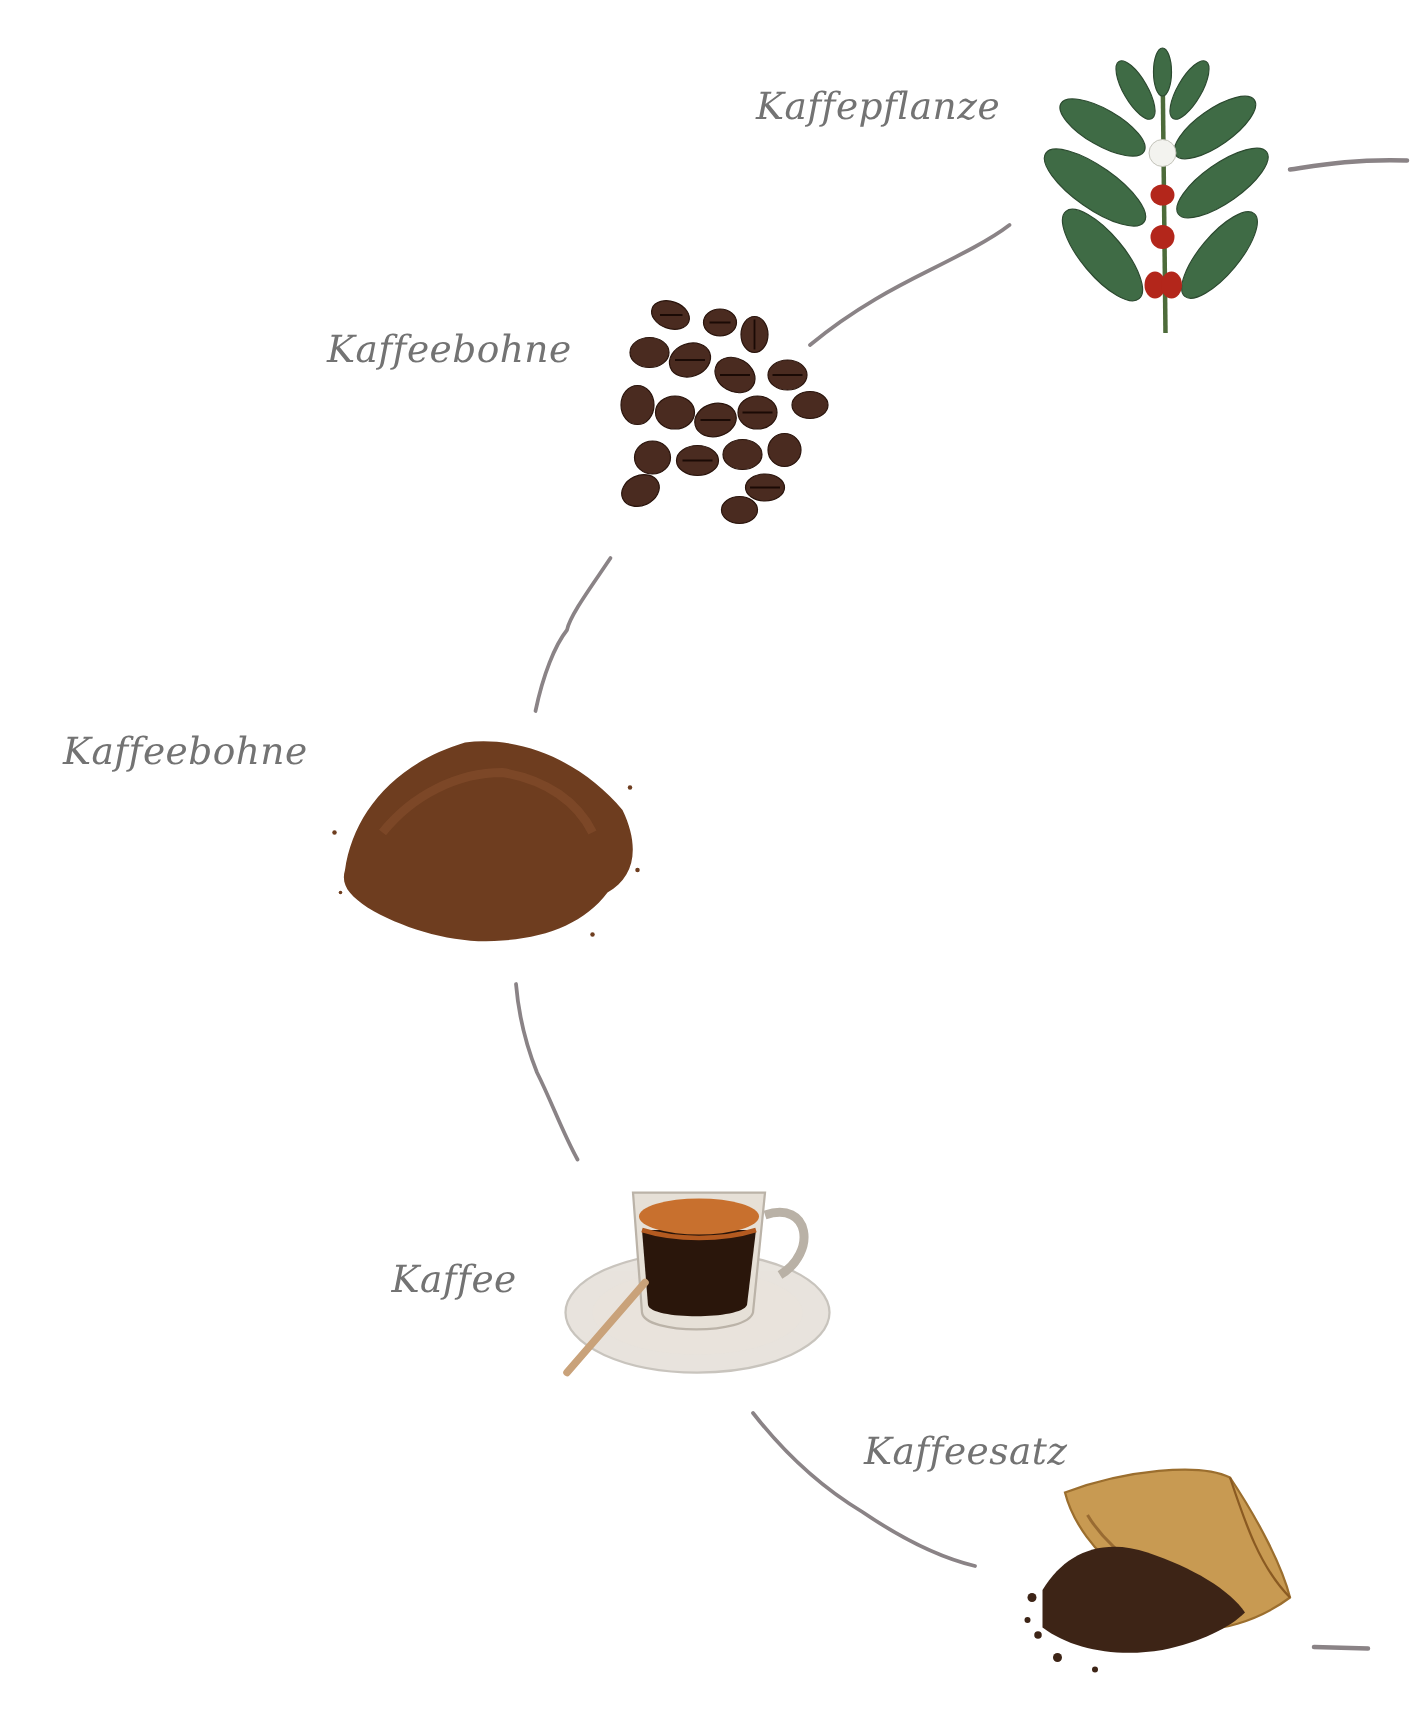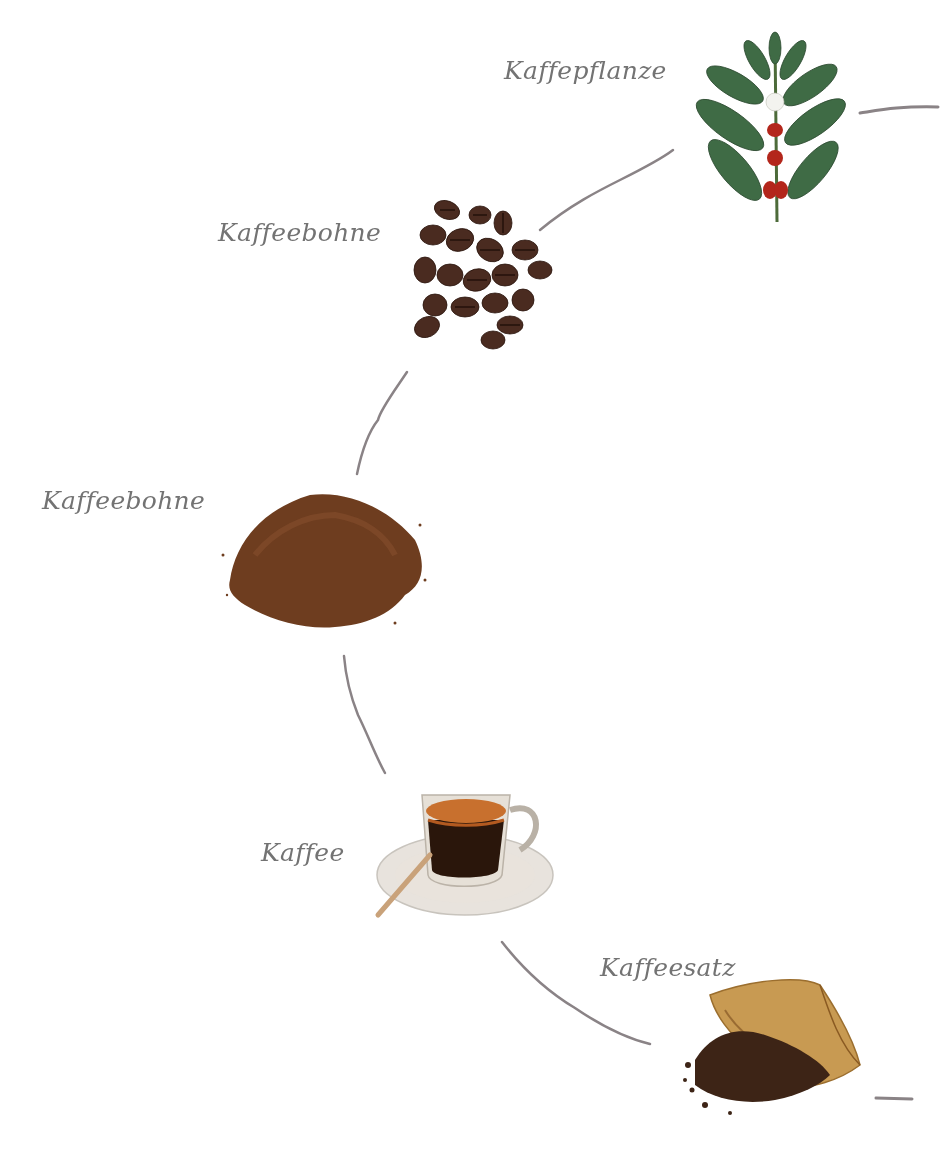--- a/index.html
+++ b/index.html
@@ -103,21 +103,21 @@
   <ellipse cx="95" cy="100" rx="88" ry="40" fill="#d9d2c8" opacity="0.6" stroke="#a59d92" stroke-width="1.5"></ellipse>
   <ellipse cx="95" cy="100" rx="70" ry="28" fill="#e9e4dc" opacity="0.5"></ellipse>
   <path d="M140 35 C170 25, 175 60, 150 75" fill="none" stroke="#b9b1a6" stroke-width="6"></path>
   <path d="M52 20 L58 100 C60 115, 128 115, 132 100 L140 20 Z" fill="#e6e0d7" stroke="#bbb3a8" stroke-width="1.5"></path>
   <path d="M58 45 L62 95 C64 105, 124 105, 128 95 L134 45 Z" fill="#2a160b"></path>
   <ellipse cx="96" cy="36" rx="40" ry="12" fill="#c8702e"></ellipse>
   <path d="M58 45 C80 52, 112 52, 134 45" fill="none" stroke="#b35a20" stroke-width="3"></path>
   <line x1="8" y1="140" x2="60" y2="80" stroke="#c9a27a" stroke-width="5" stroke-linecap="round"></line>
 </svg>
 
-<div class="label" style="left:600px;top:953px;">Kaffeesatz</div>
+<div class="label" style="left:576px;top:953px;">Kaffeesatz</div>
 <svg class="art" style="left:680px;top:975px;" width="190" height="145" viewBox="0 0 190 145">
   <path d="M30 20 C70 5, 120 0, 140 10 C160 40, 175 70, 180 90 C160 105, 130 115, 110 110 L70 75 C50 60, 35 40, 30 20 Z" fill="#c89a52" stroke="#9b6e2e" stroke-width="1.5"></path>
   <path d="M140 10 C150 40, 160 70, 180 90" fill="none" stroke="#8a5a22" stroke-width="1.5"></path>
   <path d="M45 35 C60 60, 95 85, 135 95" fill="none" stroke="#7a4d1e" stroke-width="2" opacity="0.6"></path>
   <path d="M15 85 C30 60, 55 50, 85 60 C115 70, 140 85, 150 100 C140 110, 120 120, 95 125 C65 130, 35 125, 15 110 Z" fill="#3d2416"></path>
   <g fill="#3d2416">
     <circle cx="8" cy="90" r="3"></circle>
       <circle cx="12" cy="115" r="2.5"></circle>
       <circle cx="25" cy="130" r="3"></circle>
     <circle cx="50" cy="138" r="2"></circle>

